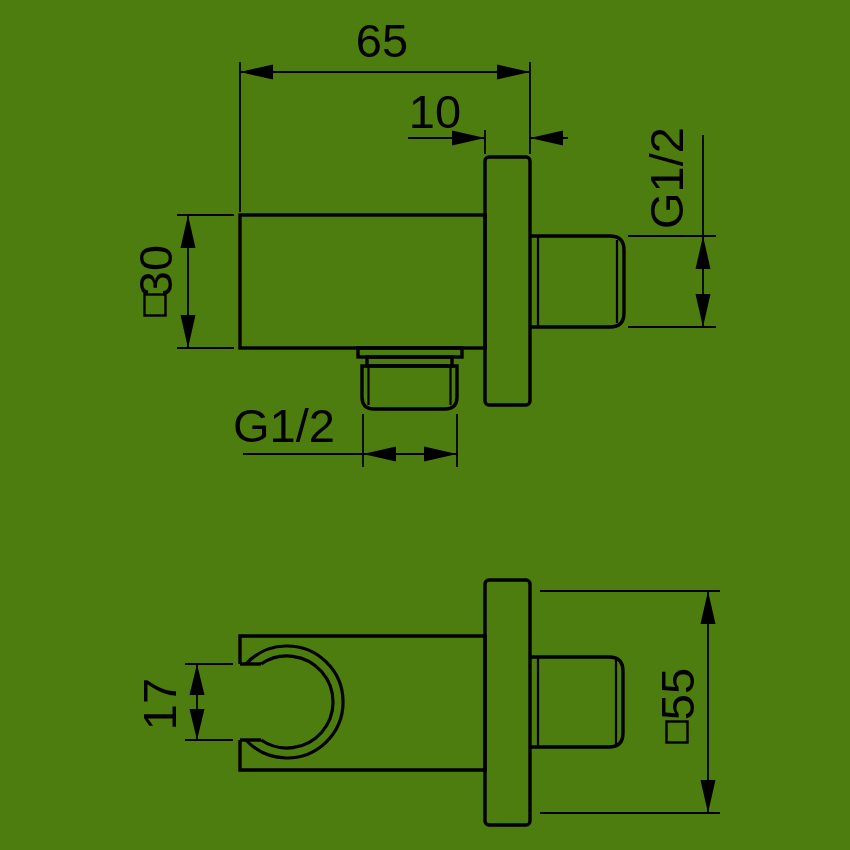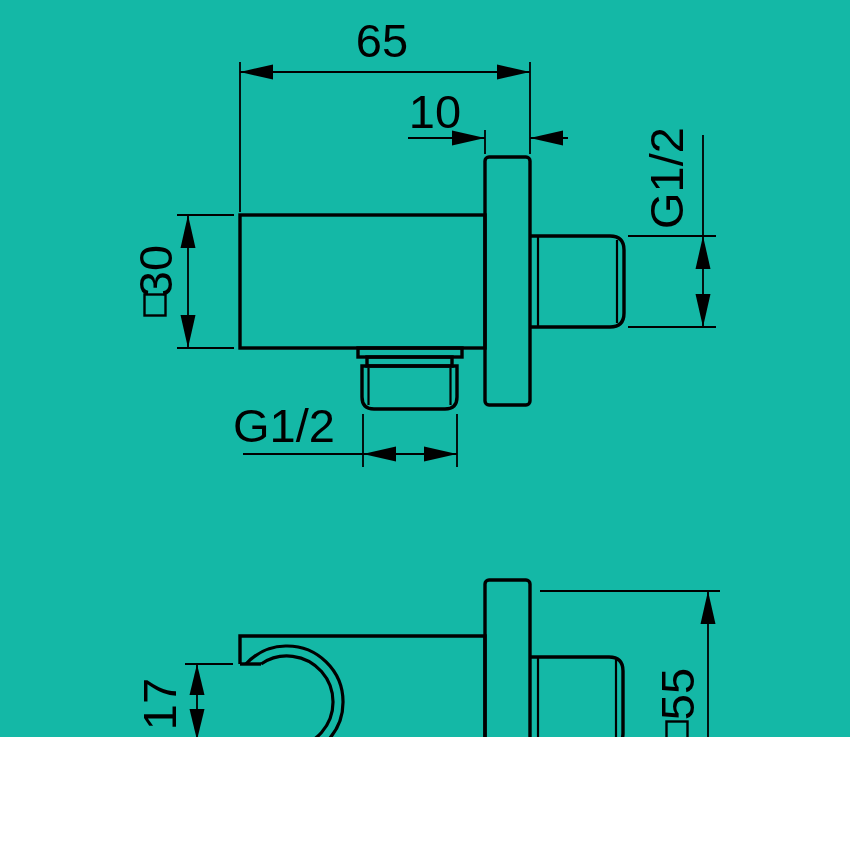--- a/index.html
+++ b/index.html
@@ -2,22 +2,22 @@
 <html><head>
 <meta charset="utf-8">
 <style>
   html, body {
     margin: 0;
     padding: 0;
     background: #ffffff;
   }
   .sheet {
     width: 850px;
-    height: 737px;
-    background: #14b8a6;
+    height: 850px;
+    background: #4d7c0f;
     position: relative;
   }
   svg { display: block; }
   svg text {
     font-family: "Liberation Sans", "DejaVu Sans", sans-serif;
     font-size: 47px;
     fill: #000000;
   }
   .outline  { fill: none; stroke: #000000; stroke-width: 3.4; stroke-linejoin: miter; }
   .arcline  { fill: none; stroke: #000000; stroke-width: 3.2; }

